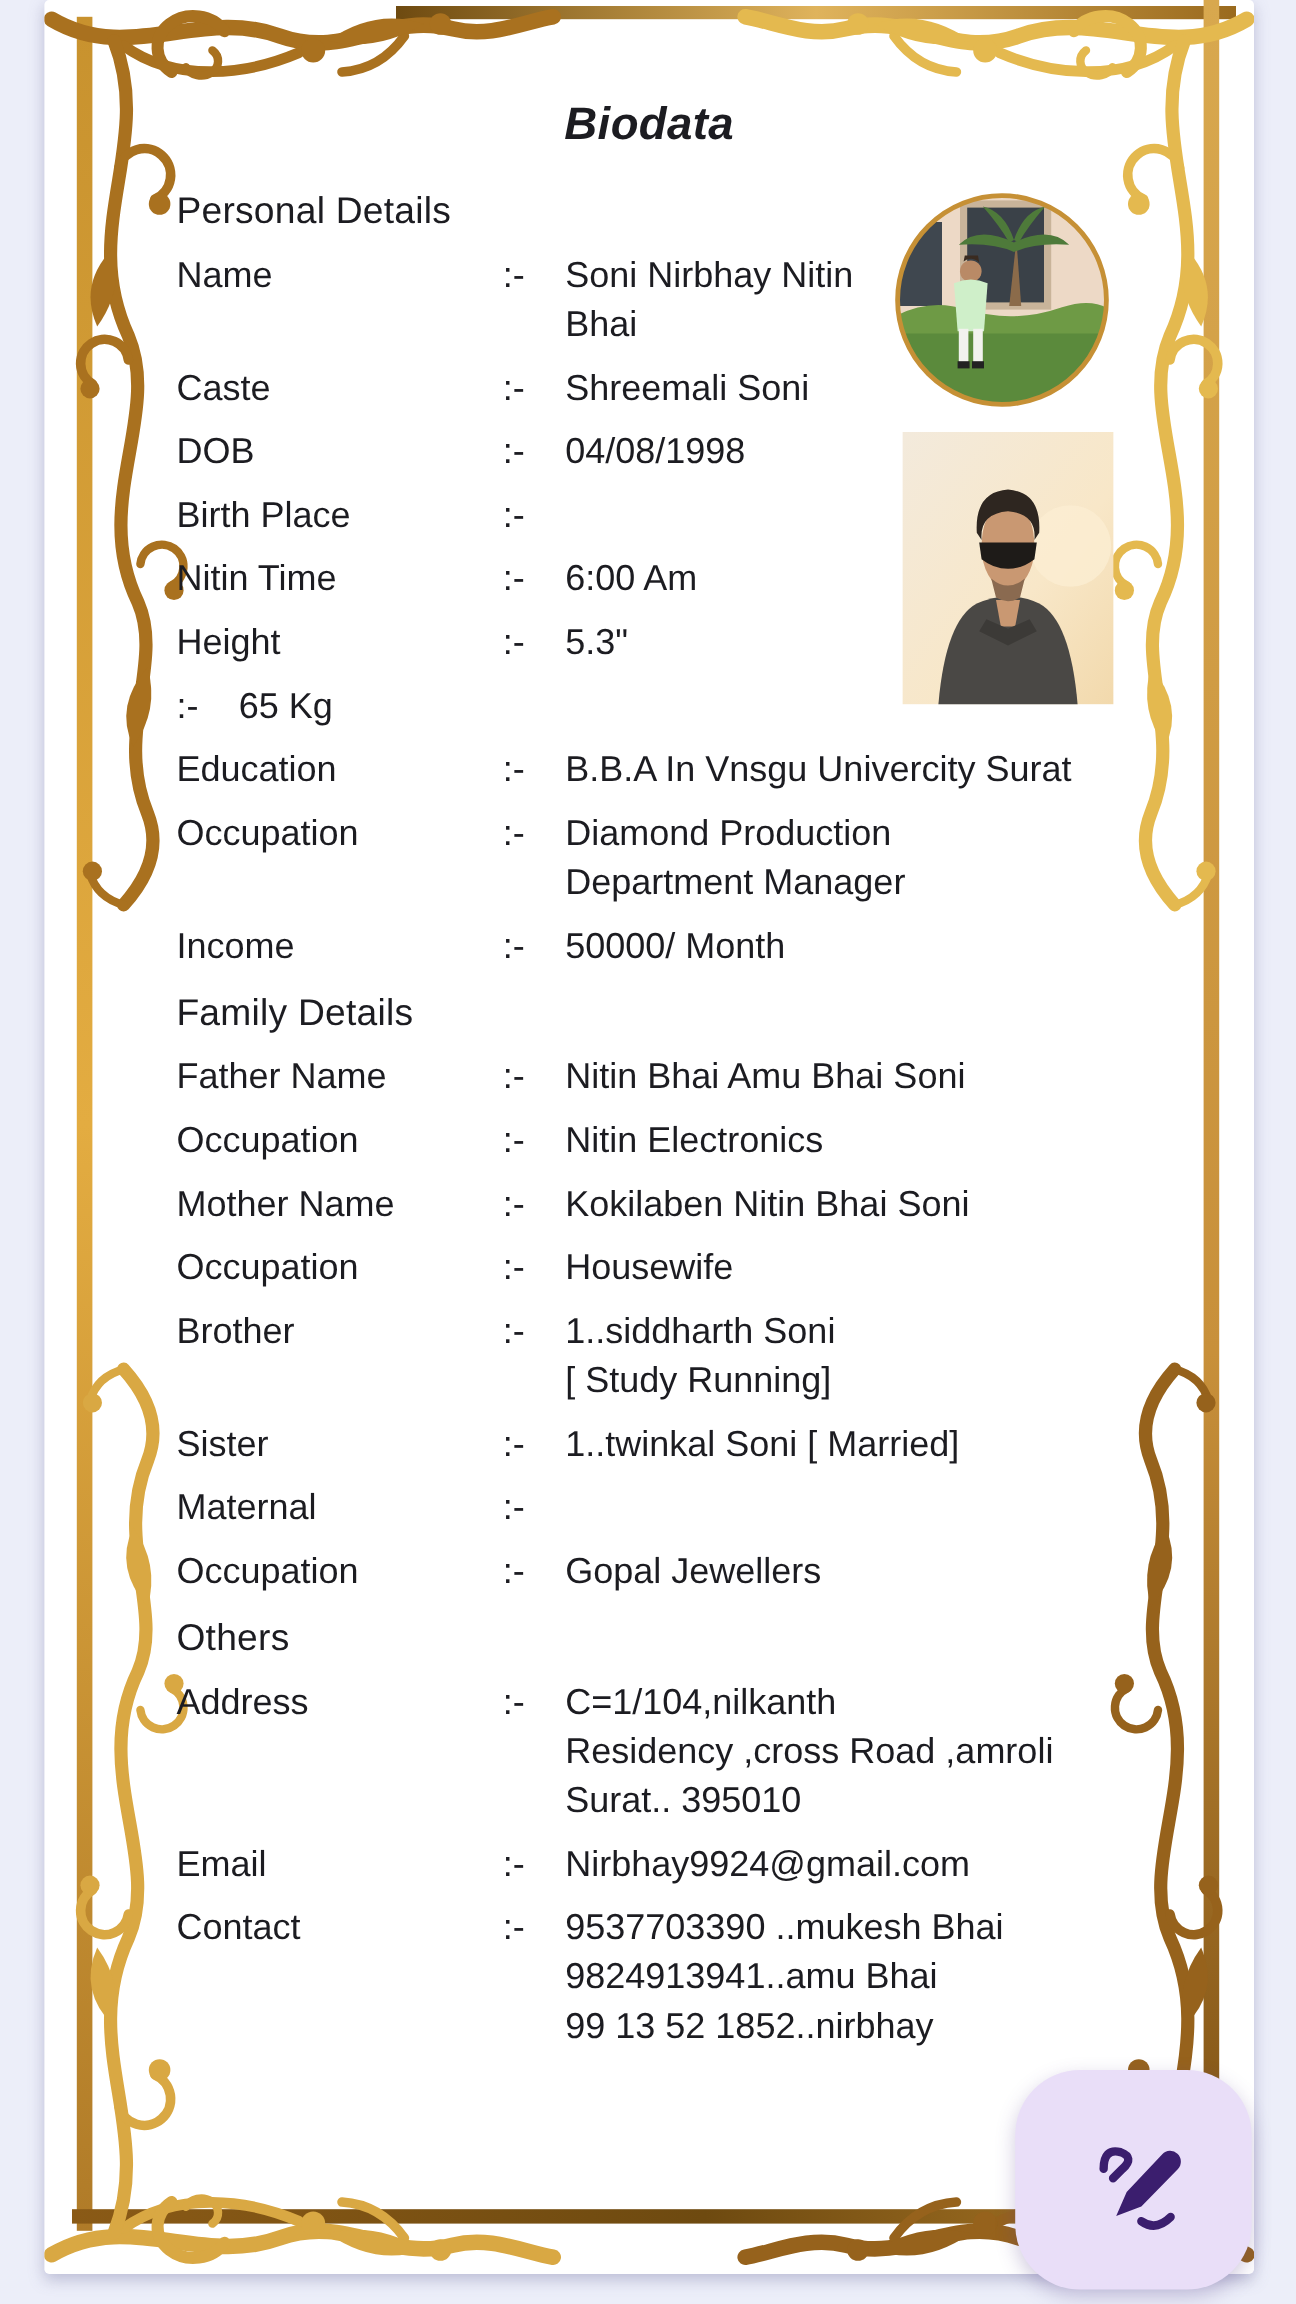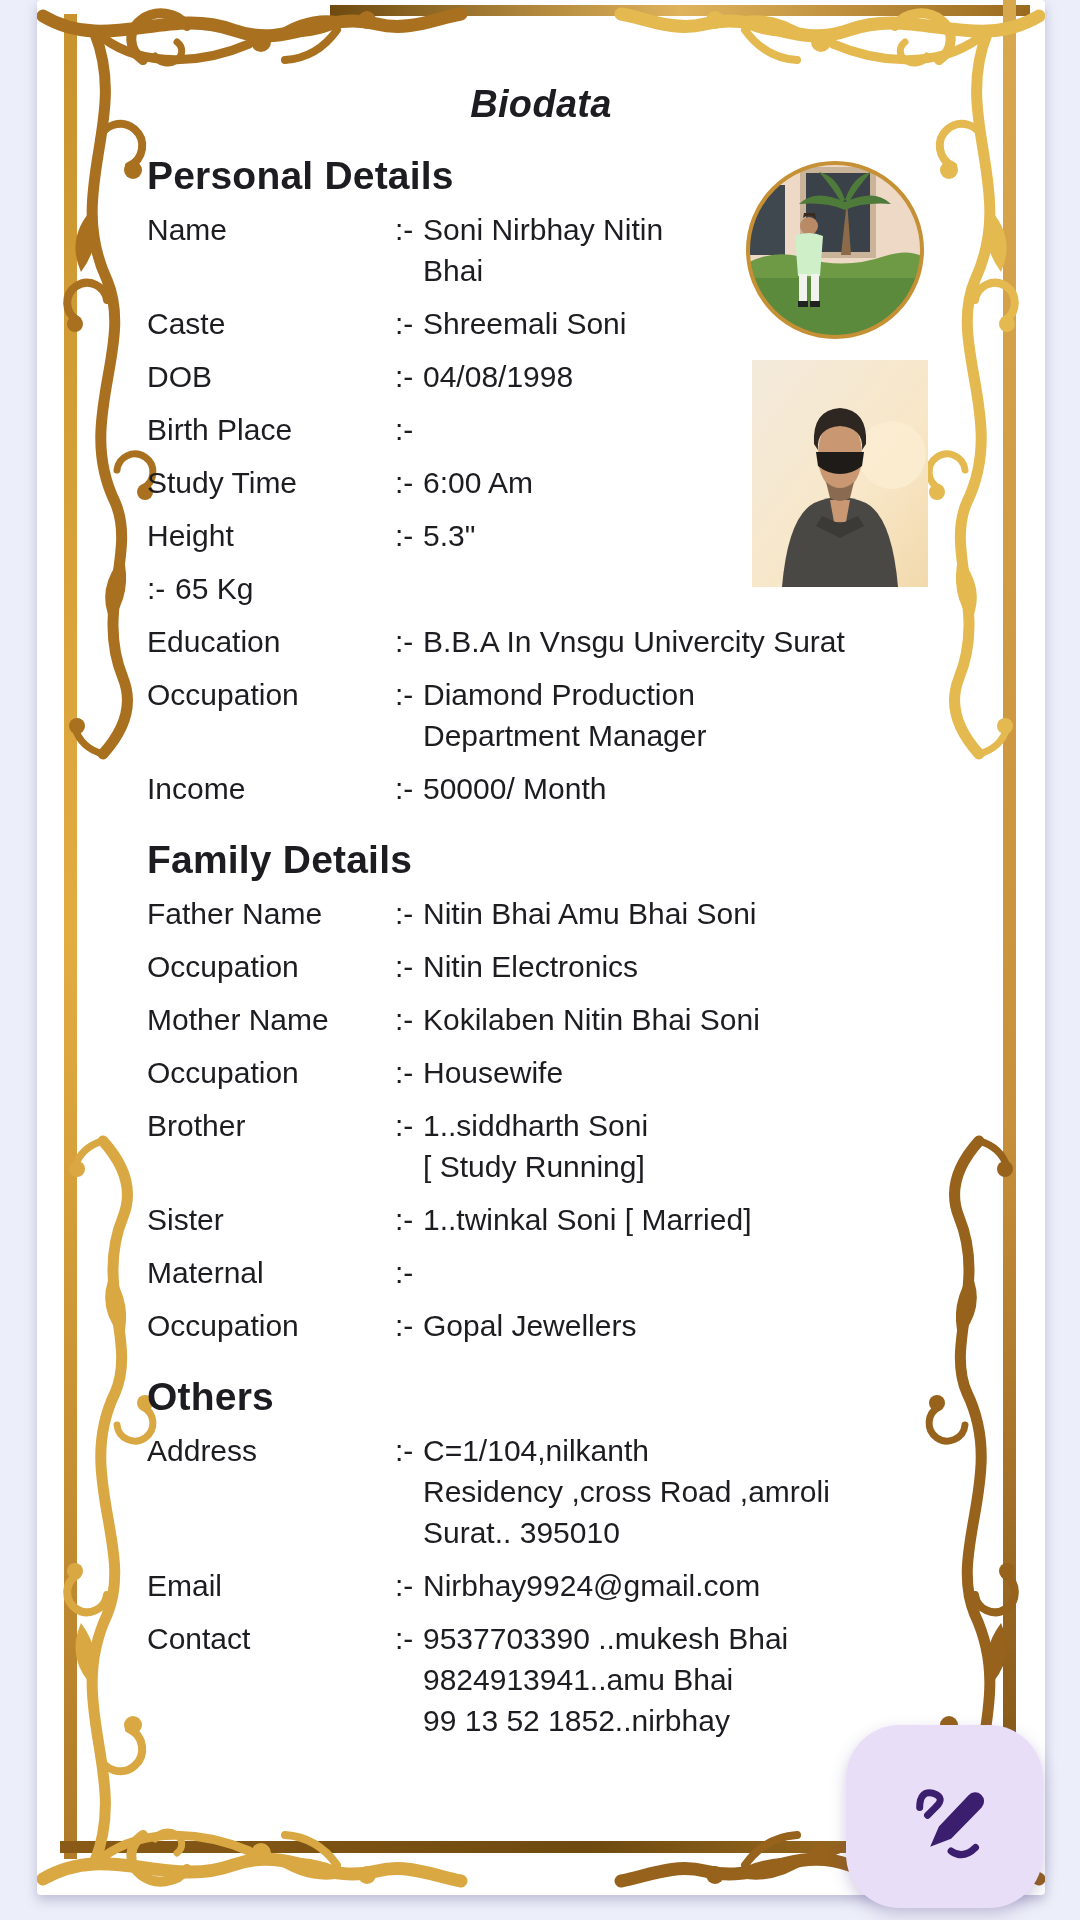--- a/index.html
+++ b/index.html
@@ -18,22 +18,22 @@
     position:absolute;left:37px;top:0;width:1008px;height:1895px;
     background:var(--card);border-radius:4px;
     box-shadow:0 5px 12px rgba(100,100,150,.35);
   }
   .frame-svg{position:absolute;left:0;top:0;width:1008px;height:1895px;pointer-events:none;z-index:1;}
   .content{position:relative;z-index:2;padding:84px 40px 0 110px;}
   .doc-title{
     font-size:38px;line-height:40px;font-weight:700;margin:0 -40px 32px -110px;
     text-align:center;letter-spacing:.3px;font-style:italic;
   }
-  .heading{font-size:39px;line-height:40px;font-weight:700;margin:31px 0 13px 0;letter-spacing:.2px;}
-  .row{display:flex;align-items:flex-start;margin:0 0 12px 0;font-size:30px;line-height:41px;}
+  .heading{font-size:31px;line-height:40px;font-weight:400;margin:15px 0 13px 0;letter-spacing:.2px;}
+  .row{display:flex;align-items:flex-start;margin:0 0 12px 0;font-size:30px;line-height:41px;gap:24px;}
   .label{width:248px;flex:0 0 248px;}
   .sep{width:28px;flex:0 0 28px;}
   .value{flex:1;white-space:pre-line;}
   
   .photo-circle{position:absolute;left:708px;top:160px;width:180px;height:180px;z-index:2;}
   .photo-rect{position:absolute;left:715px;top:360px;width:176px;height:227px;z-index:2;}
   
   .fab{
     position:absolute;left:846px;top:1725px;width:197px;height:183px;z-index:6;
     background:var(--fab-bg);border:none;border-radius:54px;cursor:pointer;
@@ -187,21 +187,21 @@
     <div class="sep">:-</div>
     <div class="value">04/08/1998</div>
   </div>
 
   <div class="row">
     <div class="label">Birth Place</div>
     <div class="sep">:-</div>
   </div>
 
   <div class="row">
-    <div class="label">Study Time</div>
+    <div class="label">Nitin Time</div>
     <div class="sep">:-</div>
     <div class="value">6:00 Am</div>
   </div>
 
   <div class="row">
     <div class="label">Height</div>
     <div class="sep">:-</div>
     <div class="value">5.3"</div>
   </div>
 

